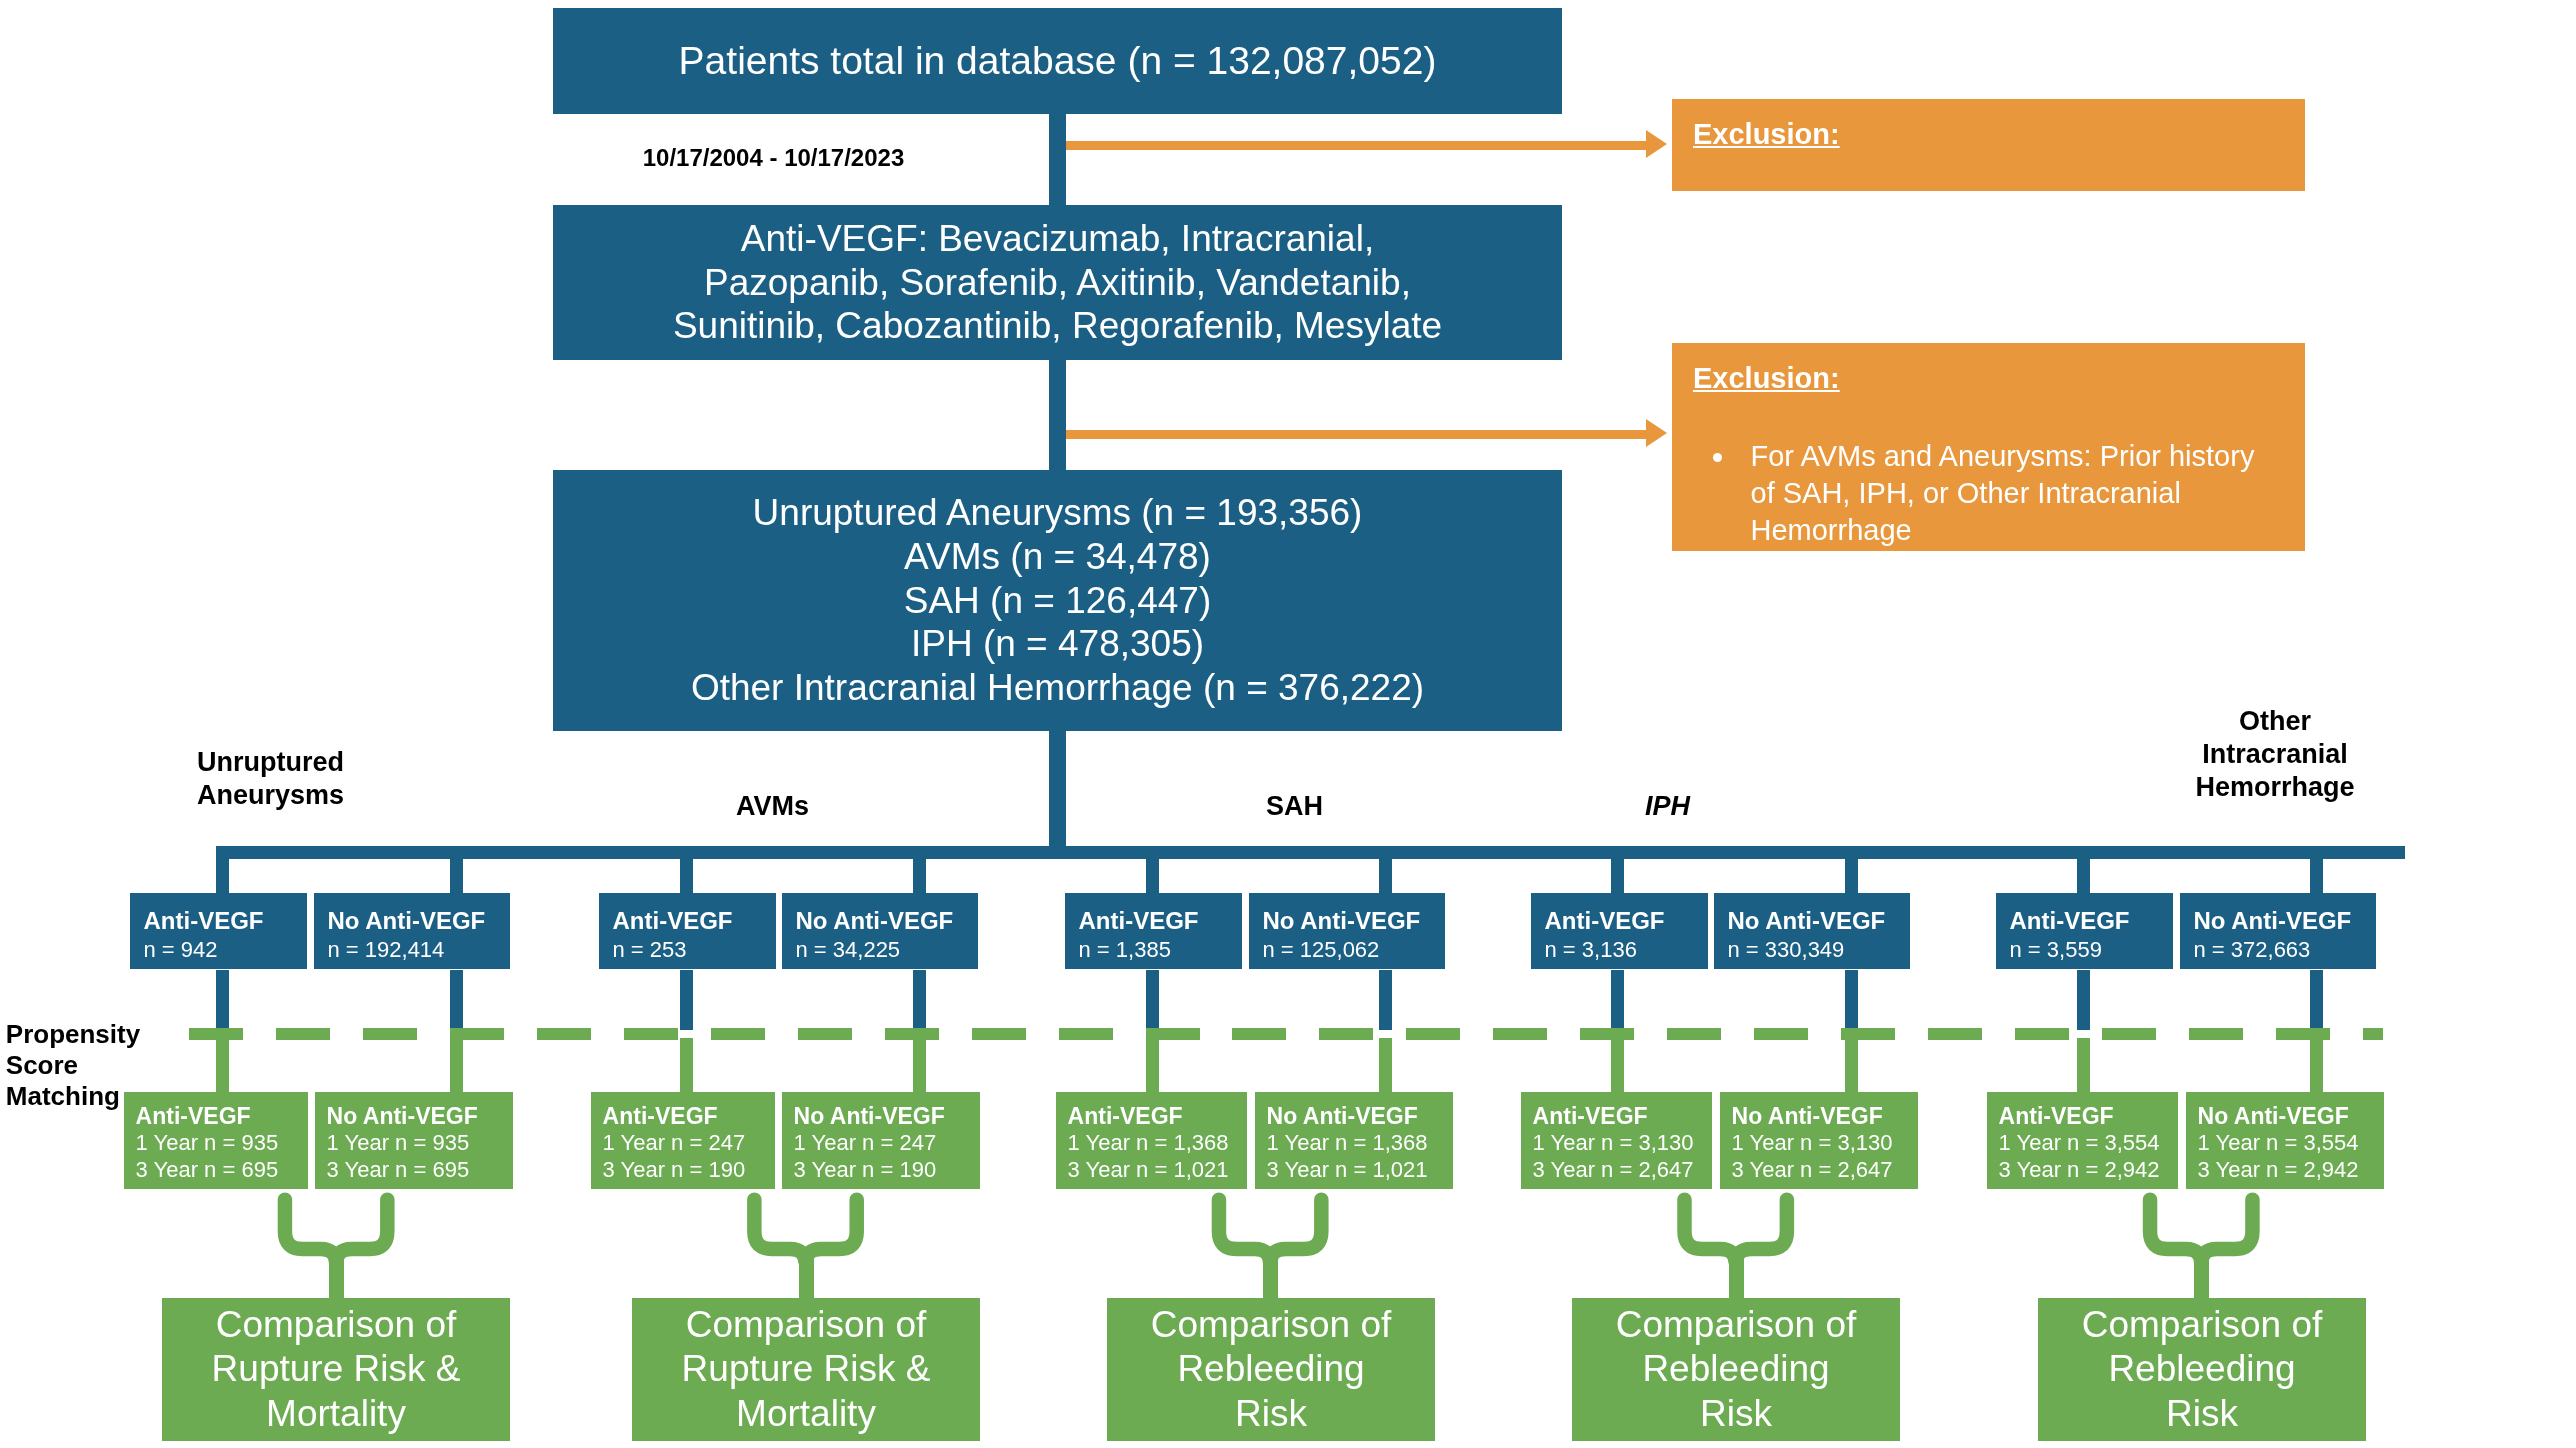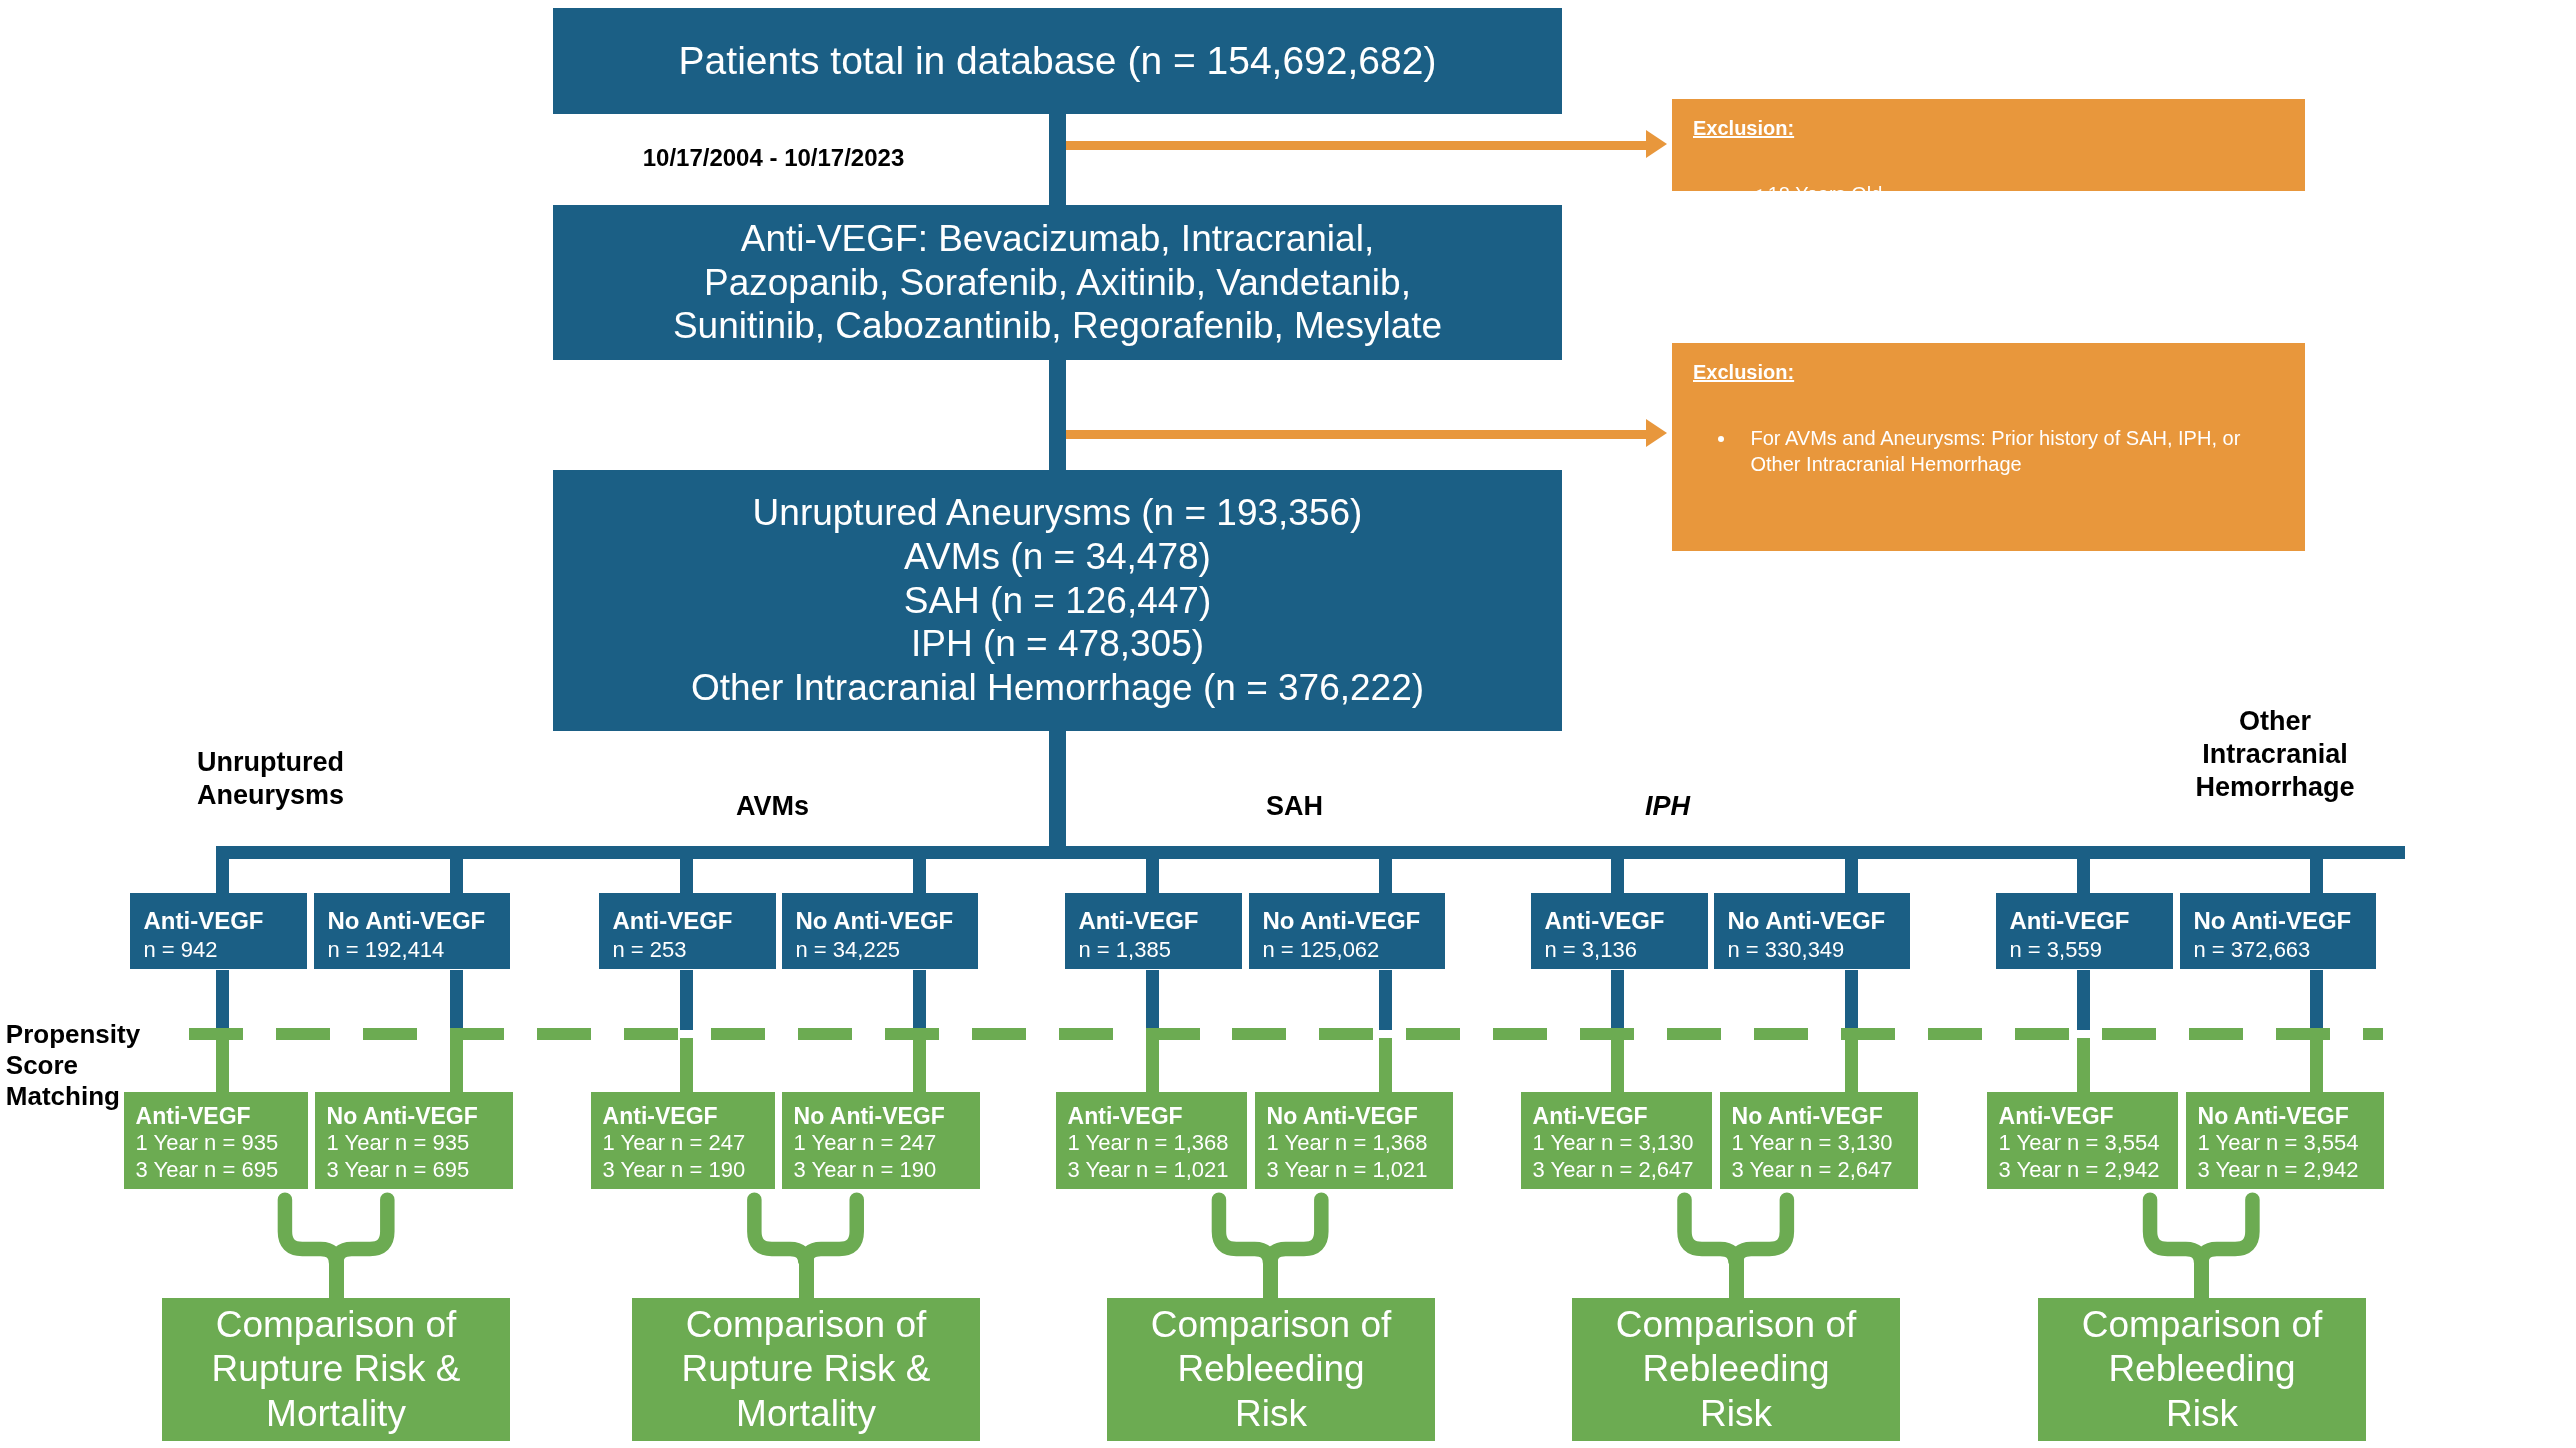--- a/index.html
+++ b/index.html
@@ -63,21 +63,21 @@
     white-space: nowrap;
   }
 
   
   .excl {
     position: absolute;
     box-sizing: border-box;
     background: #e8973c;
     color: #ffffff;
     padding: 17.4px 21px 17.4px 21px;
-    font-size: 20px;
+    font-size: 29px;
     line-height: 1.28;
   }
   .excl .title {
     font-weight: bold;
     text-decoration: underline;
     display: block;
     margin-bottom: 1.9px;
   }
   .excl ul {
     margin: 0;
@@ -176,21 +176,21 @@
     height: 11.6px;
     background: #6cab52;
   }
 </style>
 </head>
 <body>
 
 <div id="canvas">
 
   <div class="box blue" id="box-total">
-    <span>Patients total in database (n = 154,692,682)</span>
+    <span>Patients total in database (n = 132,087,052)</span>
   </div>
 
   <div class="conn blue-c" style="left:1049px; top:114px; width:17.4px; height:93px;"></div>
 
   <div id="date-label">10/17/2004 - 10/17/2023</div>
 
   <div class="arrow-line" style="left:1066px; top:141px; width:580px;"></div>
   <div class="arrow-head" style="left:1646px; top:130px;"></div>
 
   <div class="excl" id="excl-1">

